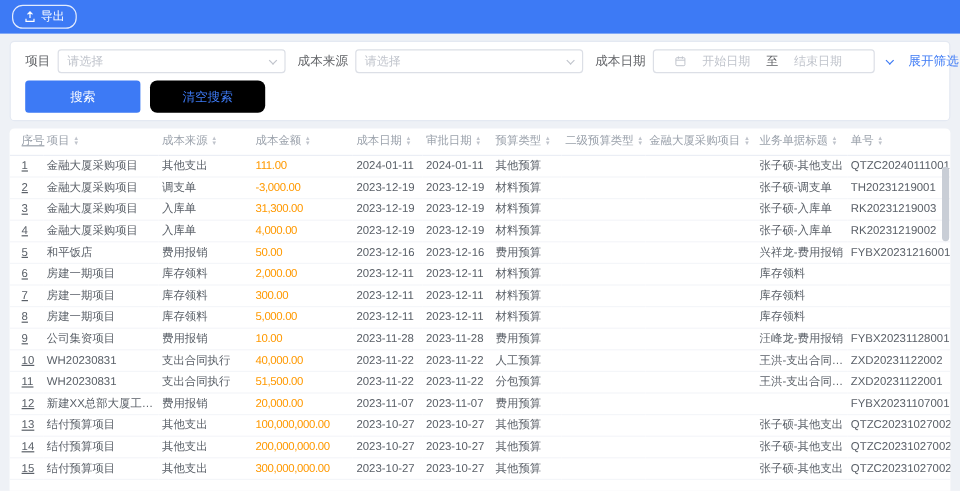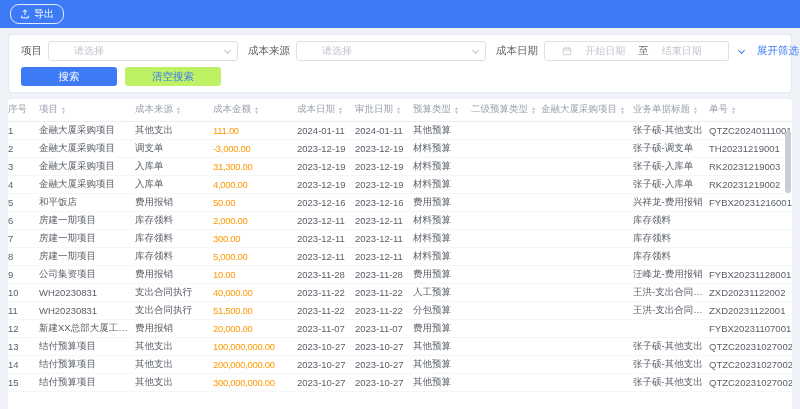--- a/index.html
+++ b/index.html
@@ -33,64 +33,64 @@
     padding: 6px 12px;
   }
   .filter-row { display: flex; align-items: center; gap: 10px; }
   .f-item { display: flex; align-items: center; gap: 6px; }
   .f-label { color: #606266; font-size: 10.5px; white-space: nowrap; }
   .select {
     width: 190px; height: 20px; border: 1px solid #dcdfe6; border-radius: 3px;
     display: flex; align-items: center; justify-content: space-between;
     padding: 0 7px; background: #fff; cursor: pointer;
   }
-  .placeholder { color: #c0c4cc; font-size: 10px; margin-left: 18px; }
+  .placeholder { color: #c0c4cc; font-size: 10px; }
   .chev {
     width: 5px; height: 5px;
     border-right: 1px solid #c0c4cc; border-bottom: 1px solid #c0c4cc;
     transform: rotate(45deg); margin-top: -2px; display: inline-block;
   }
   .date-range {
     width: 185px; height: 20px; border: 1px solid #dcdfe6; border-radius: 3px;
     display: flex; align-items: center; gap: 4px; padding: 0 17px;
     background: #fff; cursor: pointer;
   }
   .date-range .ph { color: #c0c4cc; font-size: 10px; flex: 1; text-align: center; white-space: nowrap; }
   .date-range .to { color: #606266; font-size: 10px; }
   .expand {
     margin-left: auto; display: flex; align-items: center; gap: 13px;
     color: var(--accent, #3d7af5); font-size: 10.5px; cursor: pointer; white-space: nowrap;
   }
   .expand .chev { border-color: var(--accent, #3d7af5); }
 
   .btn-row { margin-top: 6px; display: flex; gap: 8px; }
   .btn {
-    height: 19px; width: 96px; border-radius: 3px; font-size: 10.5px;
+    height: 27px; width: 96px; border-radius: 3px; font-size: 10.5px;
     cursor: pointer; border: none; font-family: inherit;
   }
   .btn-primary { background: var(--accent, #3d7af5); color: #fff; }
-  .btn-light { background: #bef264; color: var(--accent, #3d7af5); }
+  .btn-light { background: #000000; color: var(--accent, #3d7af5); border-radius: 6px; }
 
   
   .table-card {
     margin: 6px 8px 0; background: #fff; border-radius: 4px 4px 0 0;
     height: 323px; overflow: hidden; position: relative;
   }
   table { width: 100%; border-collapse: collapse; table-layout: fixed; }
   thead th {
     height: 22px; font-weight: normal; color: #9aa1ab; font-size: 9.5px;
     text-align: left; padding: 0 3px; white-space: nowrap;
     border-bottom: 1px solid #ebeef5;
   }
   tbody td {
     height: 18px; padding: 0 3px; font-size: 9.5px; color: #5a6068;
     white-space: nowrap; overflow: hidden; text-overflow: ellipsis;
     border-bottom: 1px solid #f4f6f9;
   }
-  th:first-child, td:first-child { padding-left: 0; }
+  th:first-child, td:first-child { padding-left: 10px; text-decoration: underline; }
   td:last-child { overflow: visible; }
   .amount { color: var(--amount, #ff9900); letter-spacing: -0.3px; }
   .sort {
     display: inline-flex; flex-direction: column; margin-left: 3px;
     vertical-align: middle; line-height: 4px; font-size: 5px; color: #c0c4cc;
   }
   .sort i { font-style: normal; height: 4px; }
 
   
   .sb { position: absolute; right: 1px; top: 24px; bottom: 0; width: 6px; }

